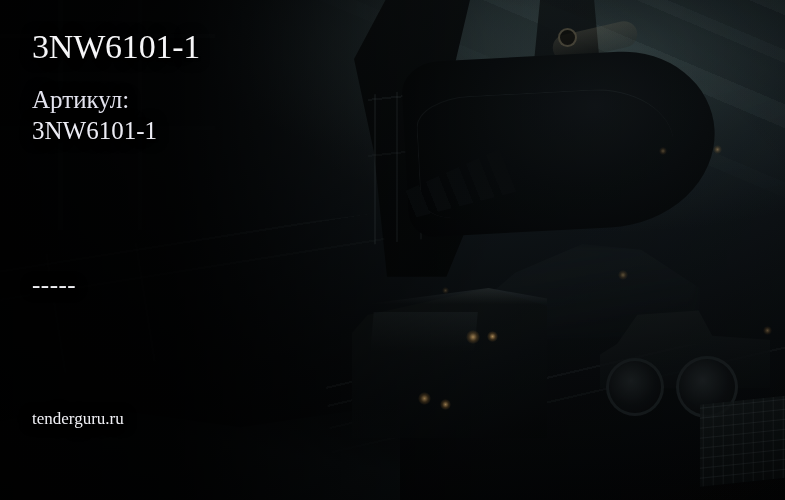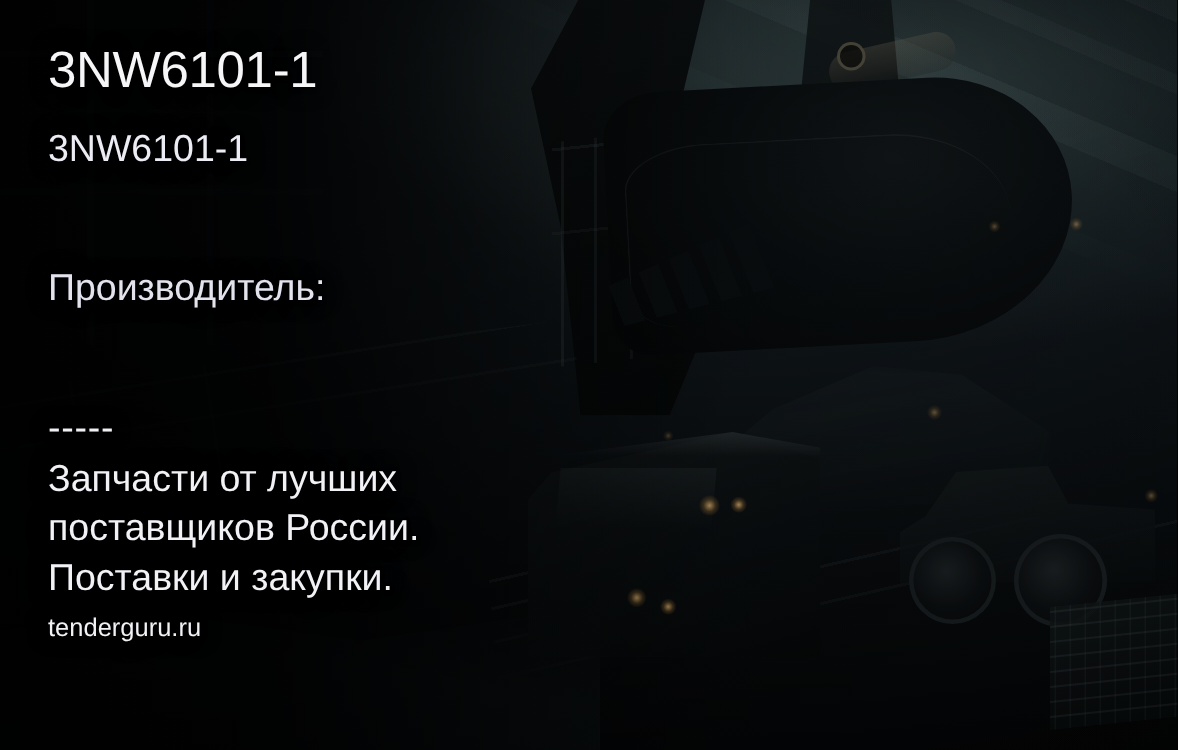--- a/index.html
+++ b/index.html
@@ -244,20 +244,21 @@
   }
 
   
   #content {
     position: absolute;
     left: 32px;
     top: 0;
     width: 420px;
     height: 412px;
     z-index: 20;
+    font-family: Liberation Serif, serif;
   }
 
   .txt {
     color: #f2f2f6;
     text-shadow: 0 1px 3px rgba(0,0,0,0.95), 0 0 14px rgba(0,0,0,0.85);
     white-space: pre-wrap;
   }
 
   #product-title {
     position: absolute;
@@ -344,29 +345,26 @@
   <div class="bg-layer lamp" id="lamp8"></div>
   <div class="bg-layer lamp" id="lamp9"></div>
   <div class="bg-layer" id="bg-shade"></div>
   <div class="bg-layer" id="bg-vignette"></div>
 
   <div id="content">
 
     <div class="txt" id="product-title">3NW6101-1</div>
 
     <div id="article-block">
+      <div class="txt field-label">Артикул:</div>
       <div class="txt field-value">3NW6101-1</div>
     </div>
 
     <div id="maker-block">
-      <div class="txt field-label">Производитель:</div>
     </div>
 
     <div class="txt" id="divider">-----</div>
 
-    <div class="txt" id="tagline">Запчасти от лучших
-поставщиков России.
-Поставки и закупки.</div>
 
     <div class="txt" id="site-url">tenderguru.ru</div>
 
   </div>
 </div>
 
 </body></html>

